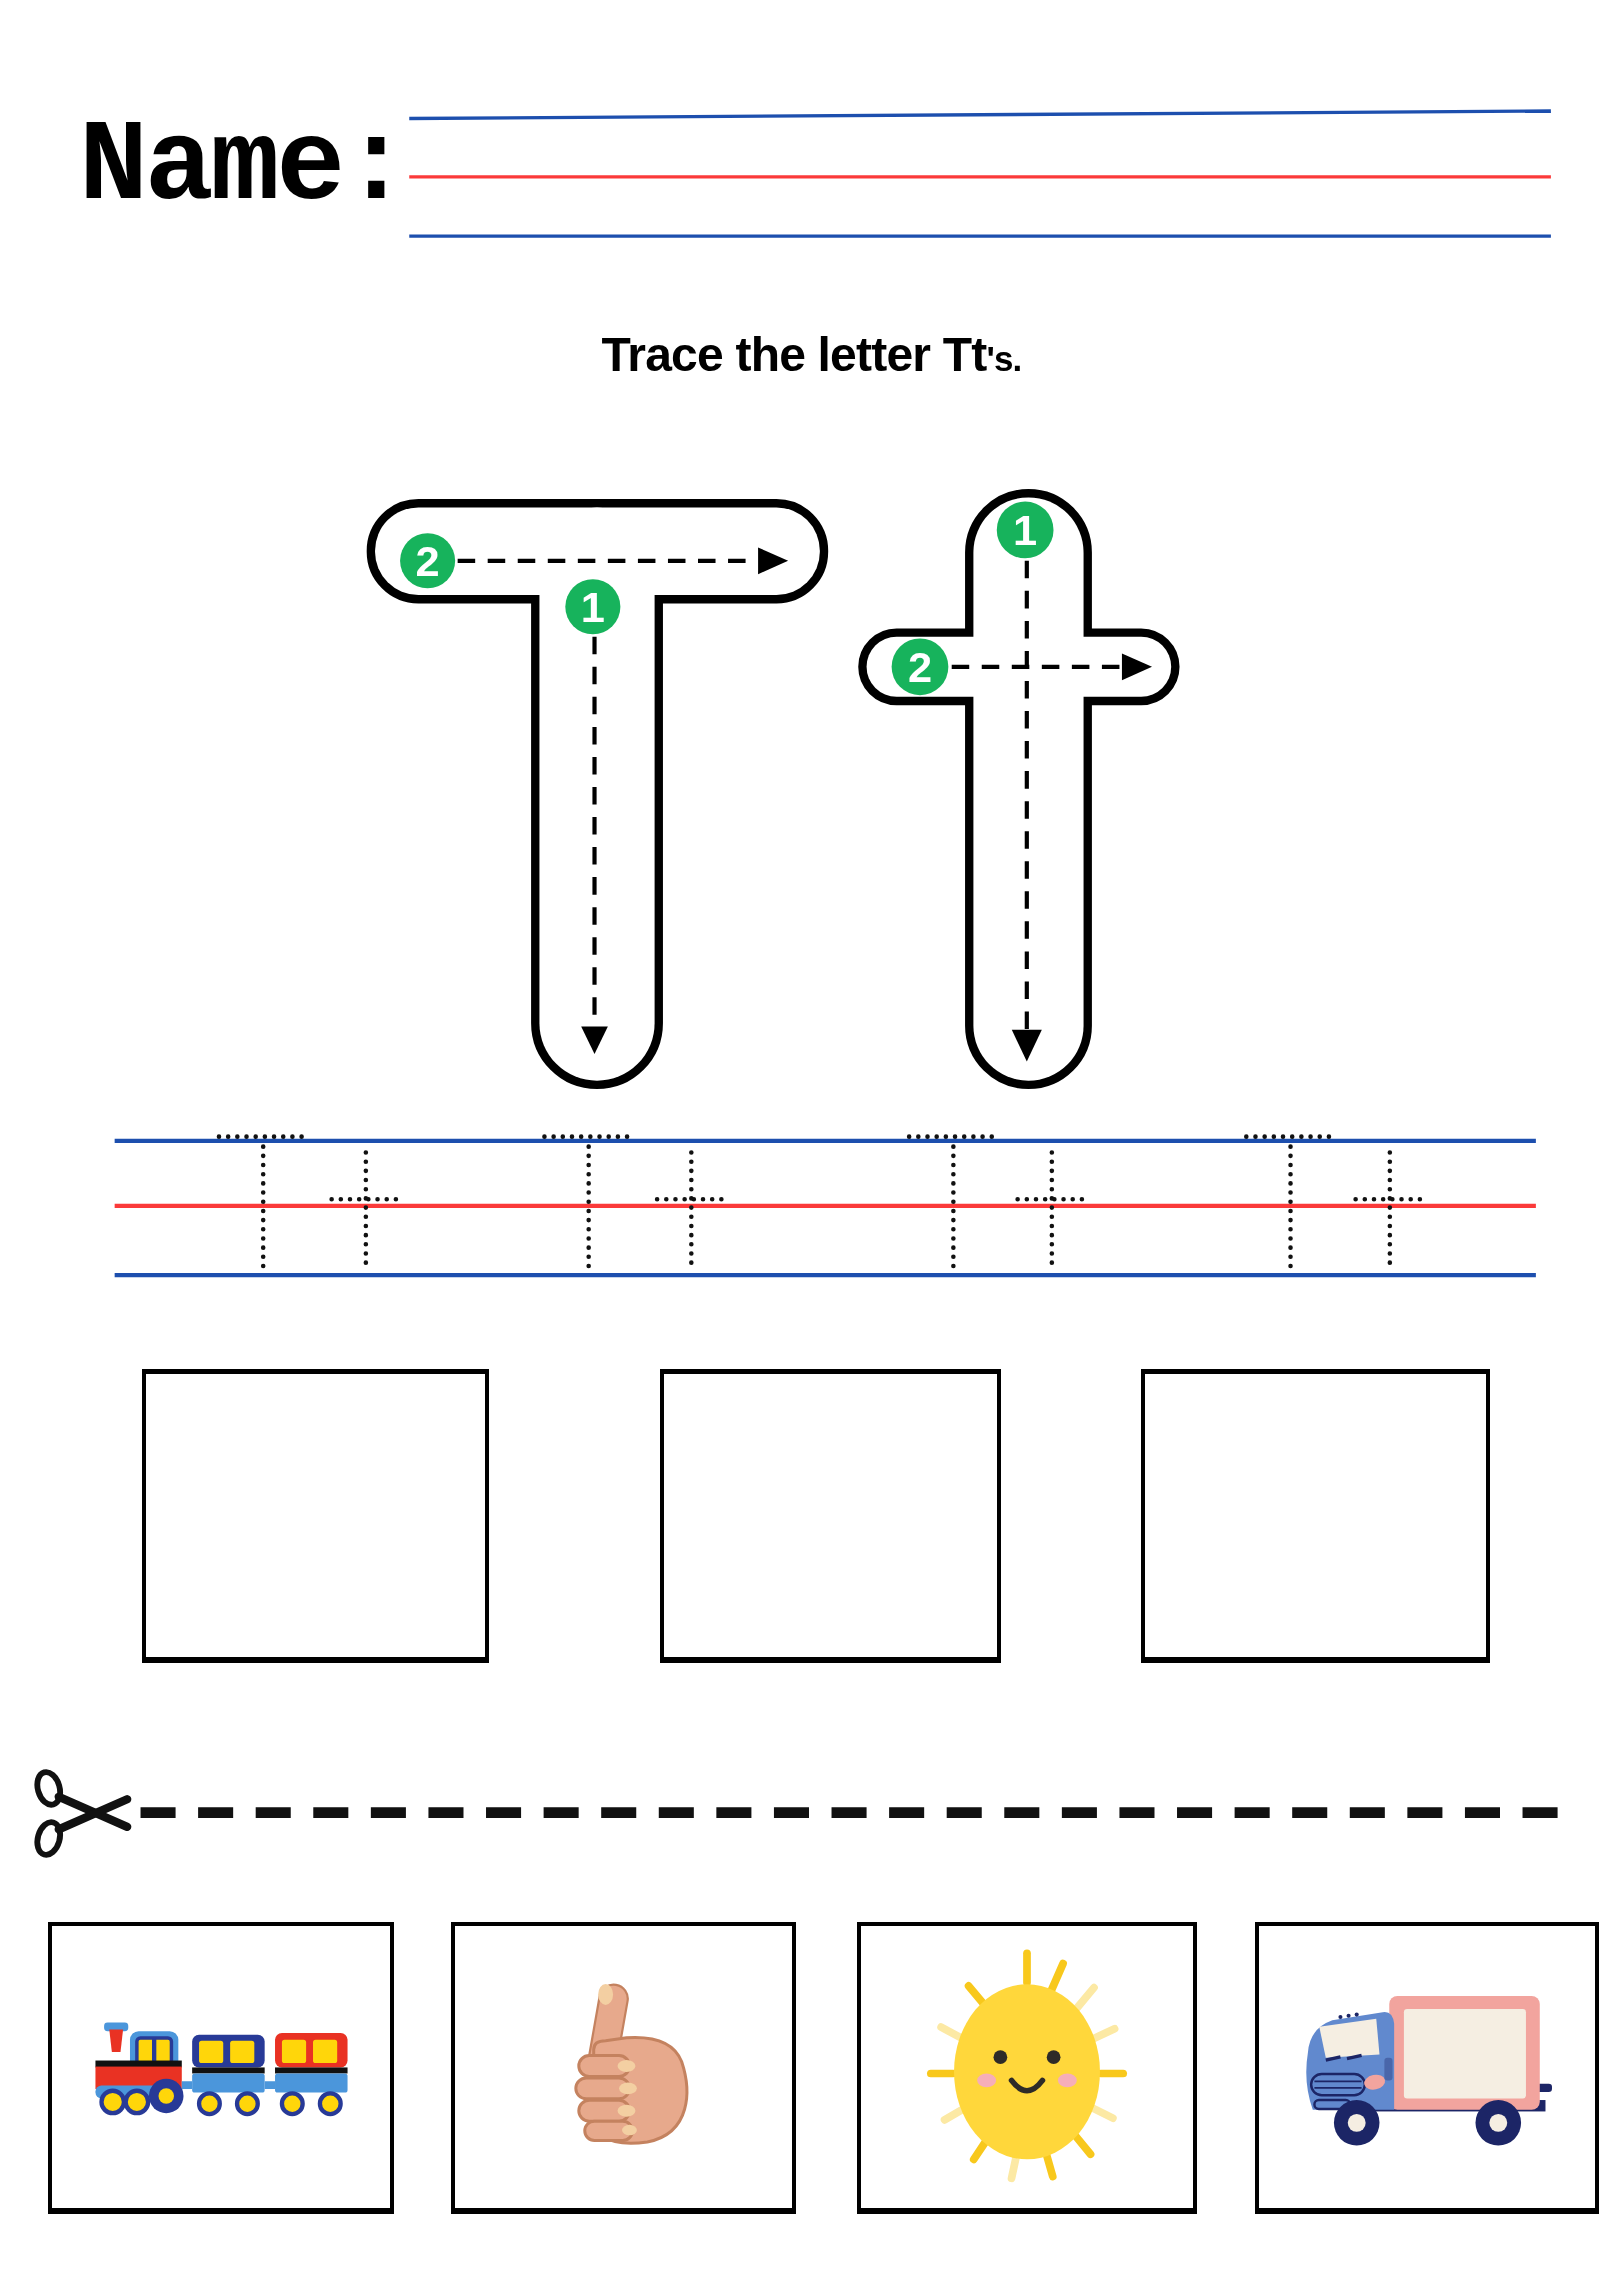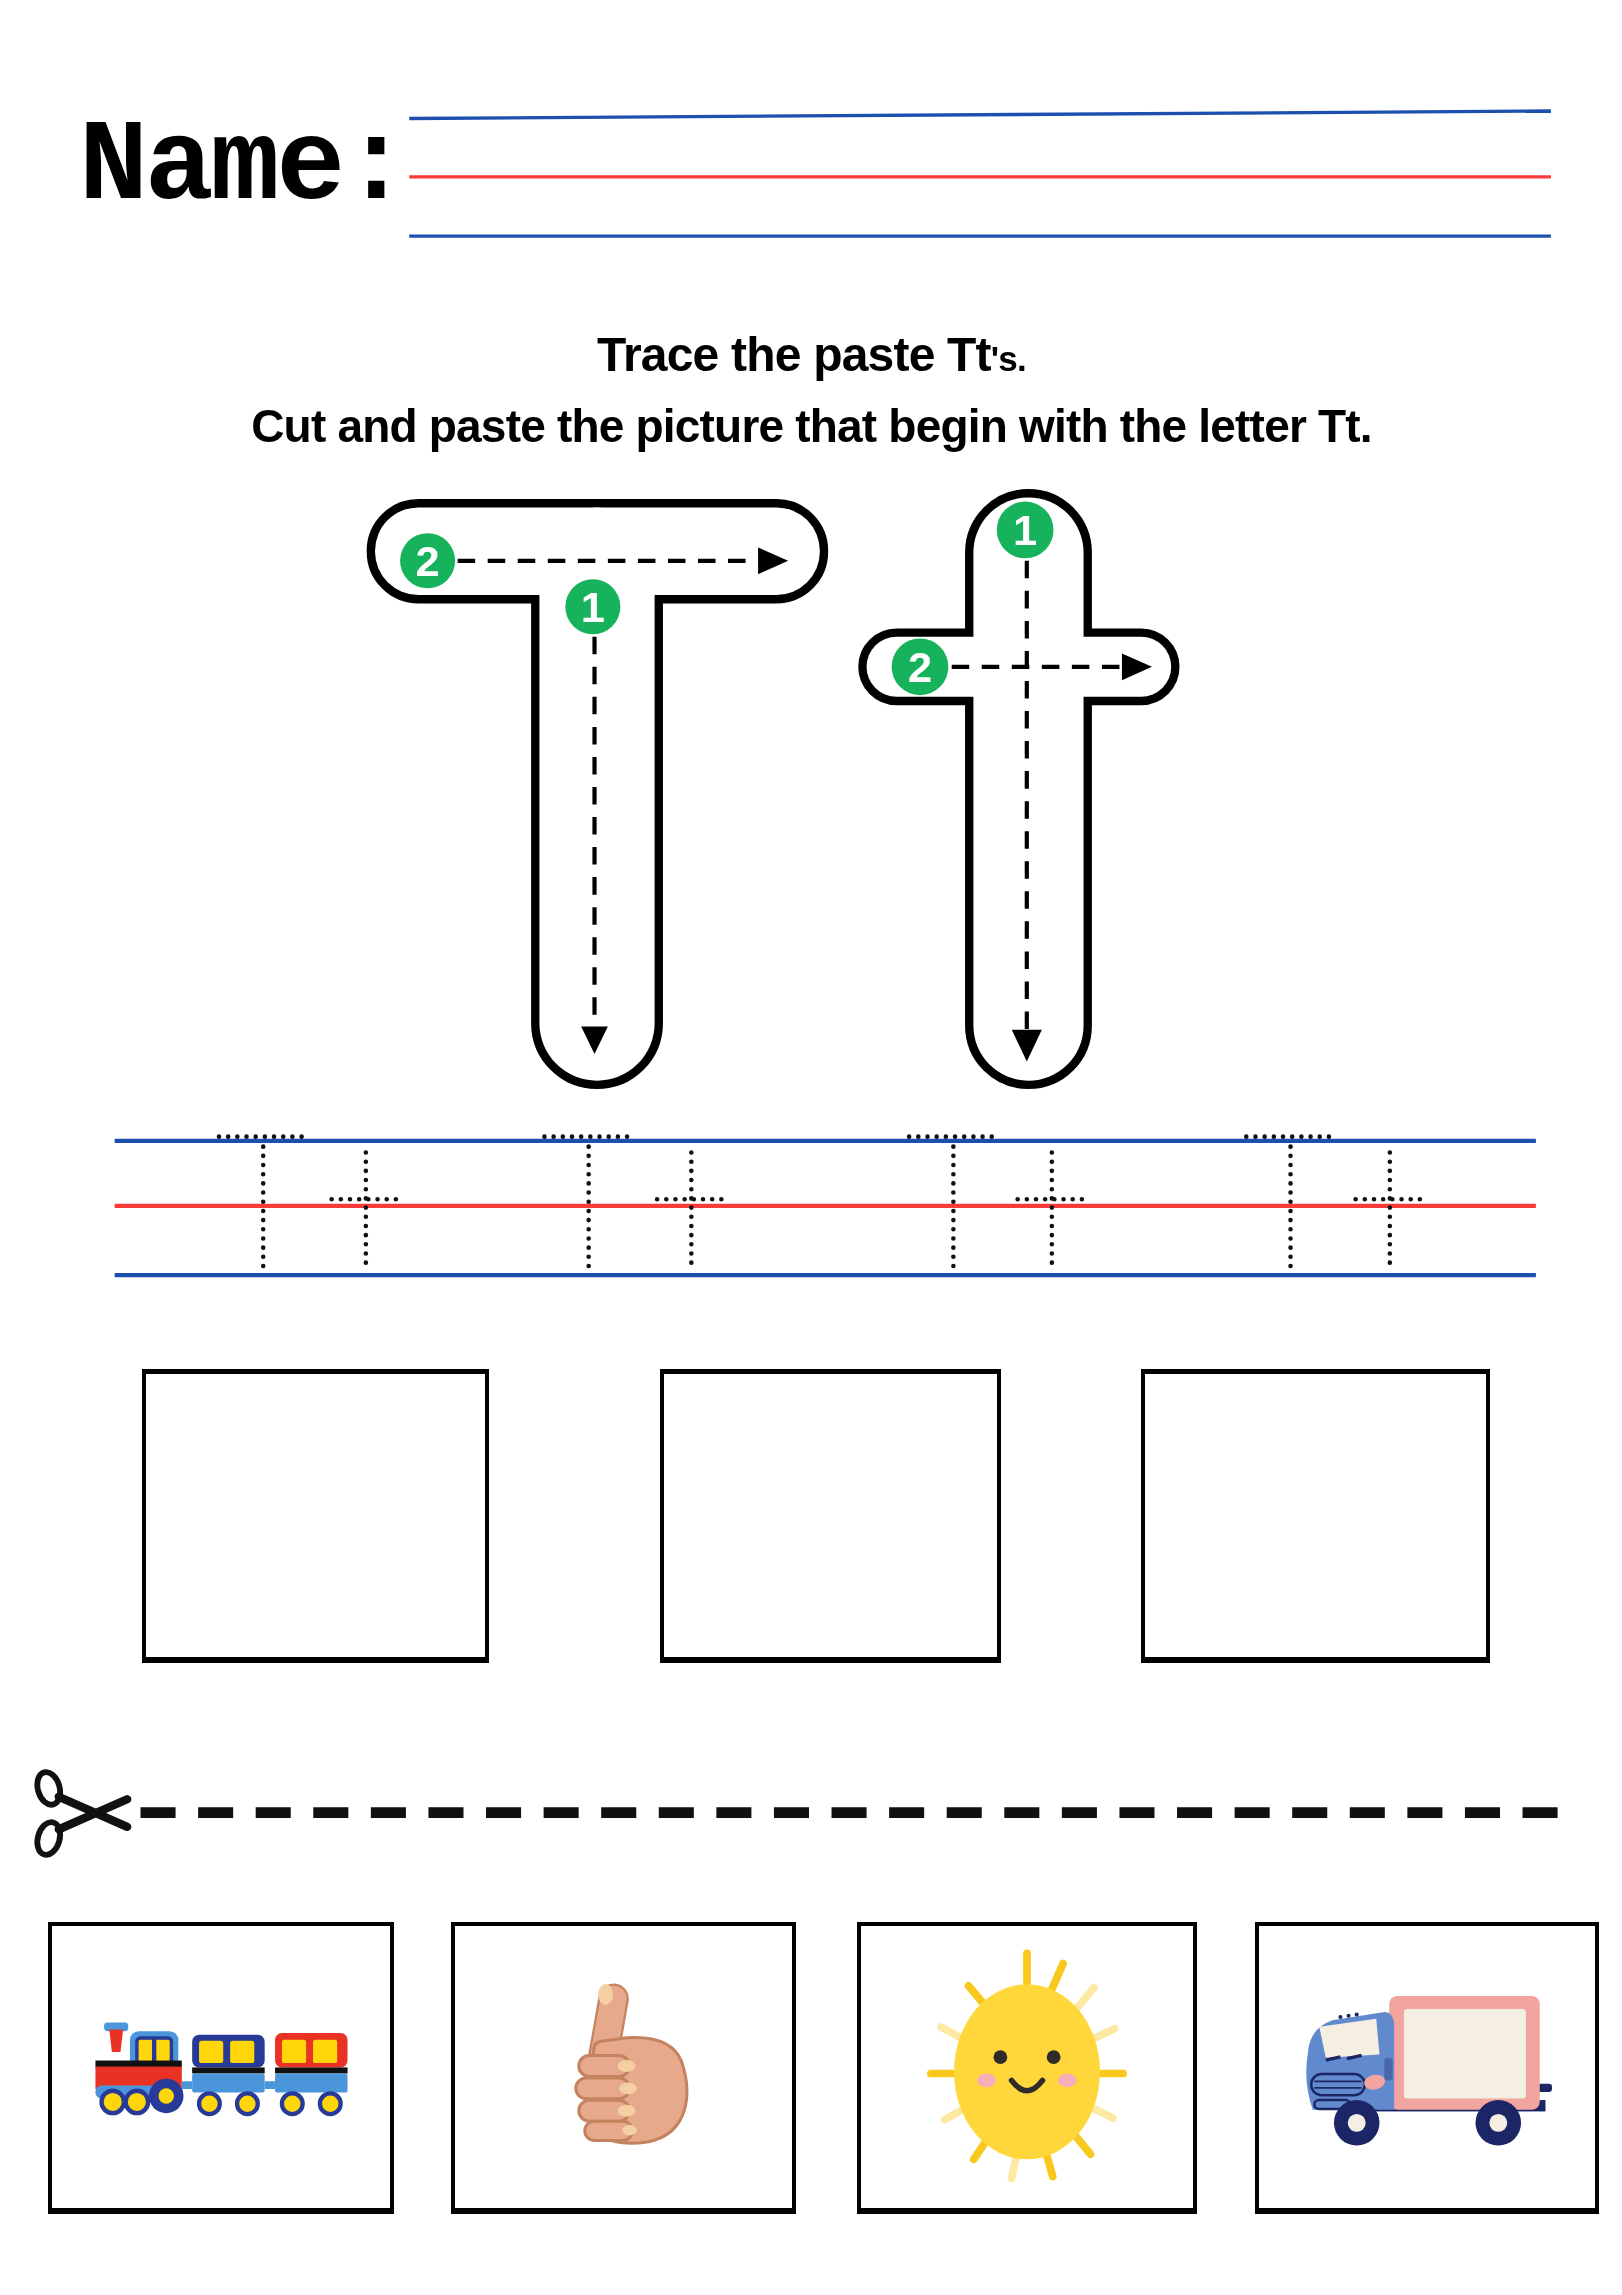--- a/index.html
+++ b/index.html
@@ -146,24 +146,23 @@
       <ellipse cx="58" cy="2143" rx="13" ry="20" stroke-width="7" transform="rotate(-16 58 2143)"></ellipse>
       <ellipse cx="58" cy="2203" rx="13" ry="20" stroke-width="7" transform="rotate(16 58 2203)"></ellipse>
       <line x1="70" y1="2153" x2="152" y2="2189" stroke-width="10" stroke-linecap="round"></line>
       <line x1="70" y1="2192" x2="152" y2="2156" stroke-width="10" stroke-linecap="round"></line>
     </g>
   </svg>
 
   <div class="name-label">Name:</div>
 
   <div class="instr1">
-    <span class="main">Trace the paste Tt</span>
+    <span class="main">Trace the letter Tt</span>
       <span class="suffix">'s.</span>
   </div>
-  <div class="instr2">Cut and paste the picture that begin with the letter Tt.</div>
 
   <div class="ebox ebox1"></div>
   <div class="ebox ebox2"></div>
   <div class="ebox ebox3"></div>
 
   <div class="pbox pbox1">
     <svg width="259" height="100" viewBox="0 0 300 115">
 
       <rect x="14" y="6" width="28" height="10" rx="4" fill="#4b96db"></rect>
       <path d="M20 14 L36 14 L33 40 L23 40 Z" fill="#e93223"></path>

